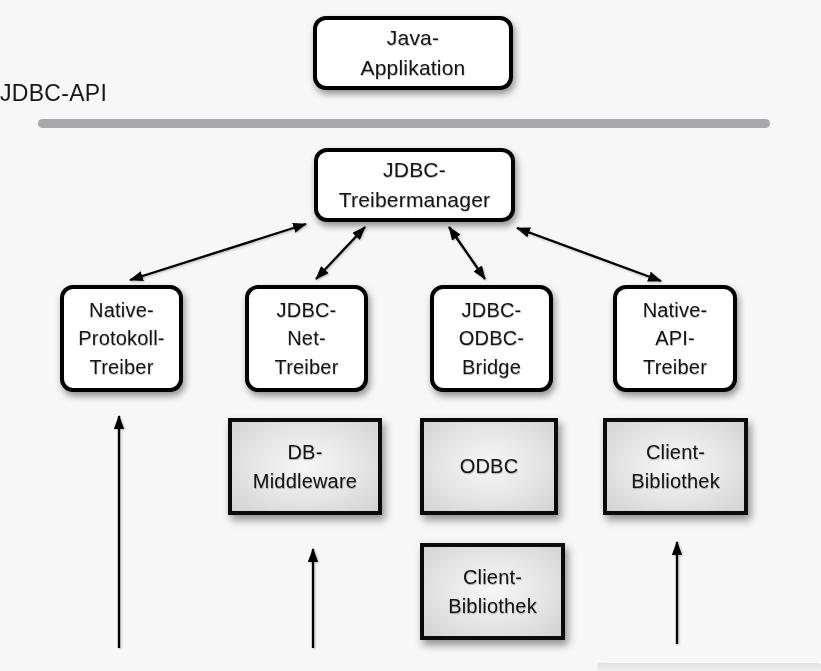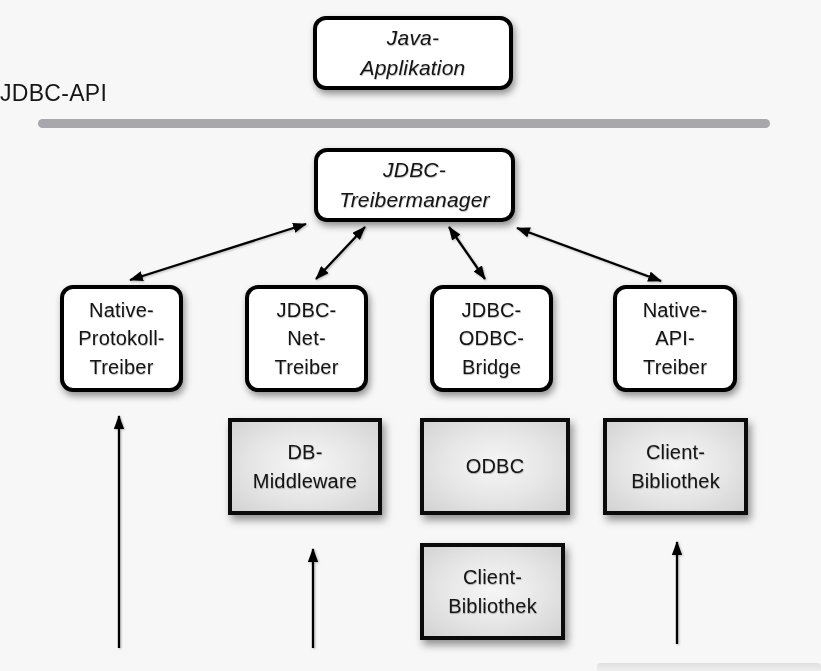--- a/index.html
+++ b/index.html
@@ -33,21 +33,21 @@
     background: #ffffff;
     border: 4px solid #000000;
     border-radius: 13px;
     box-shadow: 2px 4px 7px rgba(0,0,0,0.42);
   }
   .grayrect {
     background: radial-gradient(ellipse at 50% 48%, #f6f6f6 0%, #e6e6e6 52%, #d2d2d2 100%);
     border: 4px solid #0b0b0b;
     box-shadow: 3px 5px 8px rgba(0,0,0,0.42);
   }
-  .lvl-top    { font-size: 21px; font-style: italic; }
+  .lvl-top    { font-size: 21px; }
   .lvl-driver { font-size: 20px; }
   .lvl-gray   { font-size: 20px; }
 
   #divider-line {
     position: absolute;
     left: 38px;
     top: 119px;
     width: 732px;
     height: 9px;
     border-radius: 5px;
@@ -128,21 +128,21 @@
 ODBC-
 Bridge</div>
 
   <div class="box rounded lvl-driver" style="left:613px; top:285px; width:124px; height:107px;">Native-
 API-
 Treiber</div>
 
   <div class="box grayrect lvl-gray" style="left:228px; top:418px; width:154px; height:97px;">DB-
 Middleware</div>
 
-  <div class="box grayrect lvl-gray" style="left:420px; top:418px; width:150px; height:97px;">ODBC</div>
+  <div class="box grayrect lvl-gray" style="left:420px; top:418px; width:138px; height:97px;">ODBC</div>
 
   <div class="box grayrect lvl-gray" style="left:603px; top:418px; width:145px; height:97px;">Client-
 Bibliothek</div>
 
   <div class="box grayrect lvl-gray" style="left:420px; top:543px; width:145px; height:97px;">Client-
 Bibliothek</div>
 
   <div id="offscreen-box-shadow"></div>
 
 </div>

